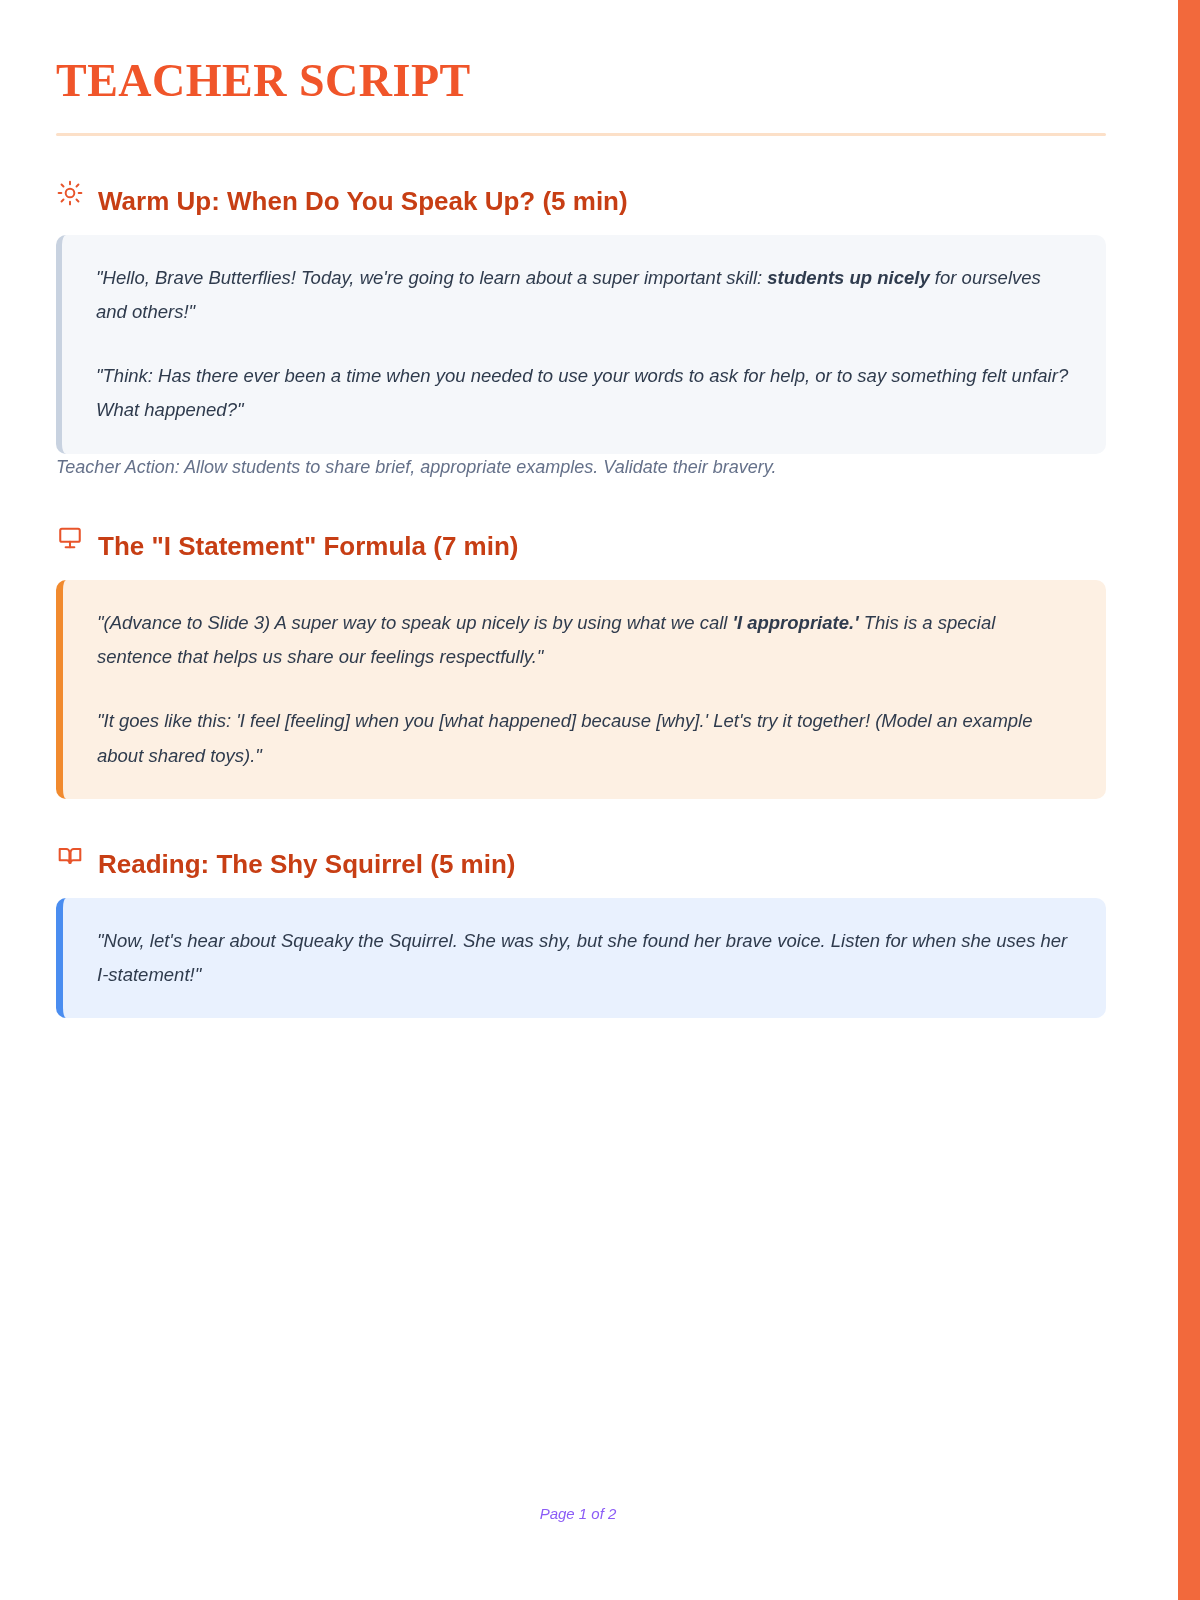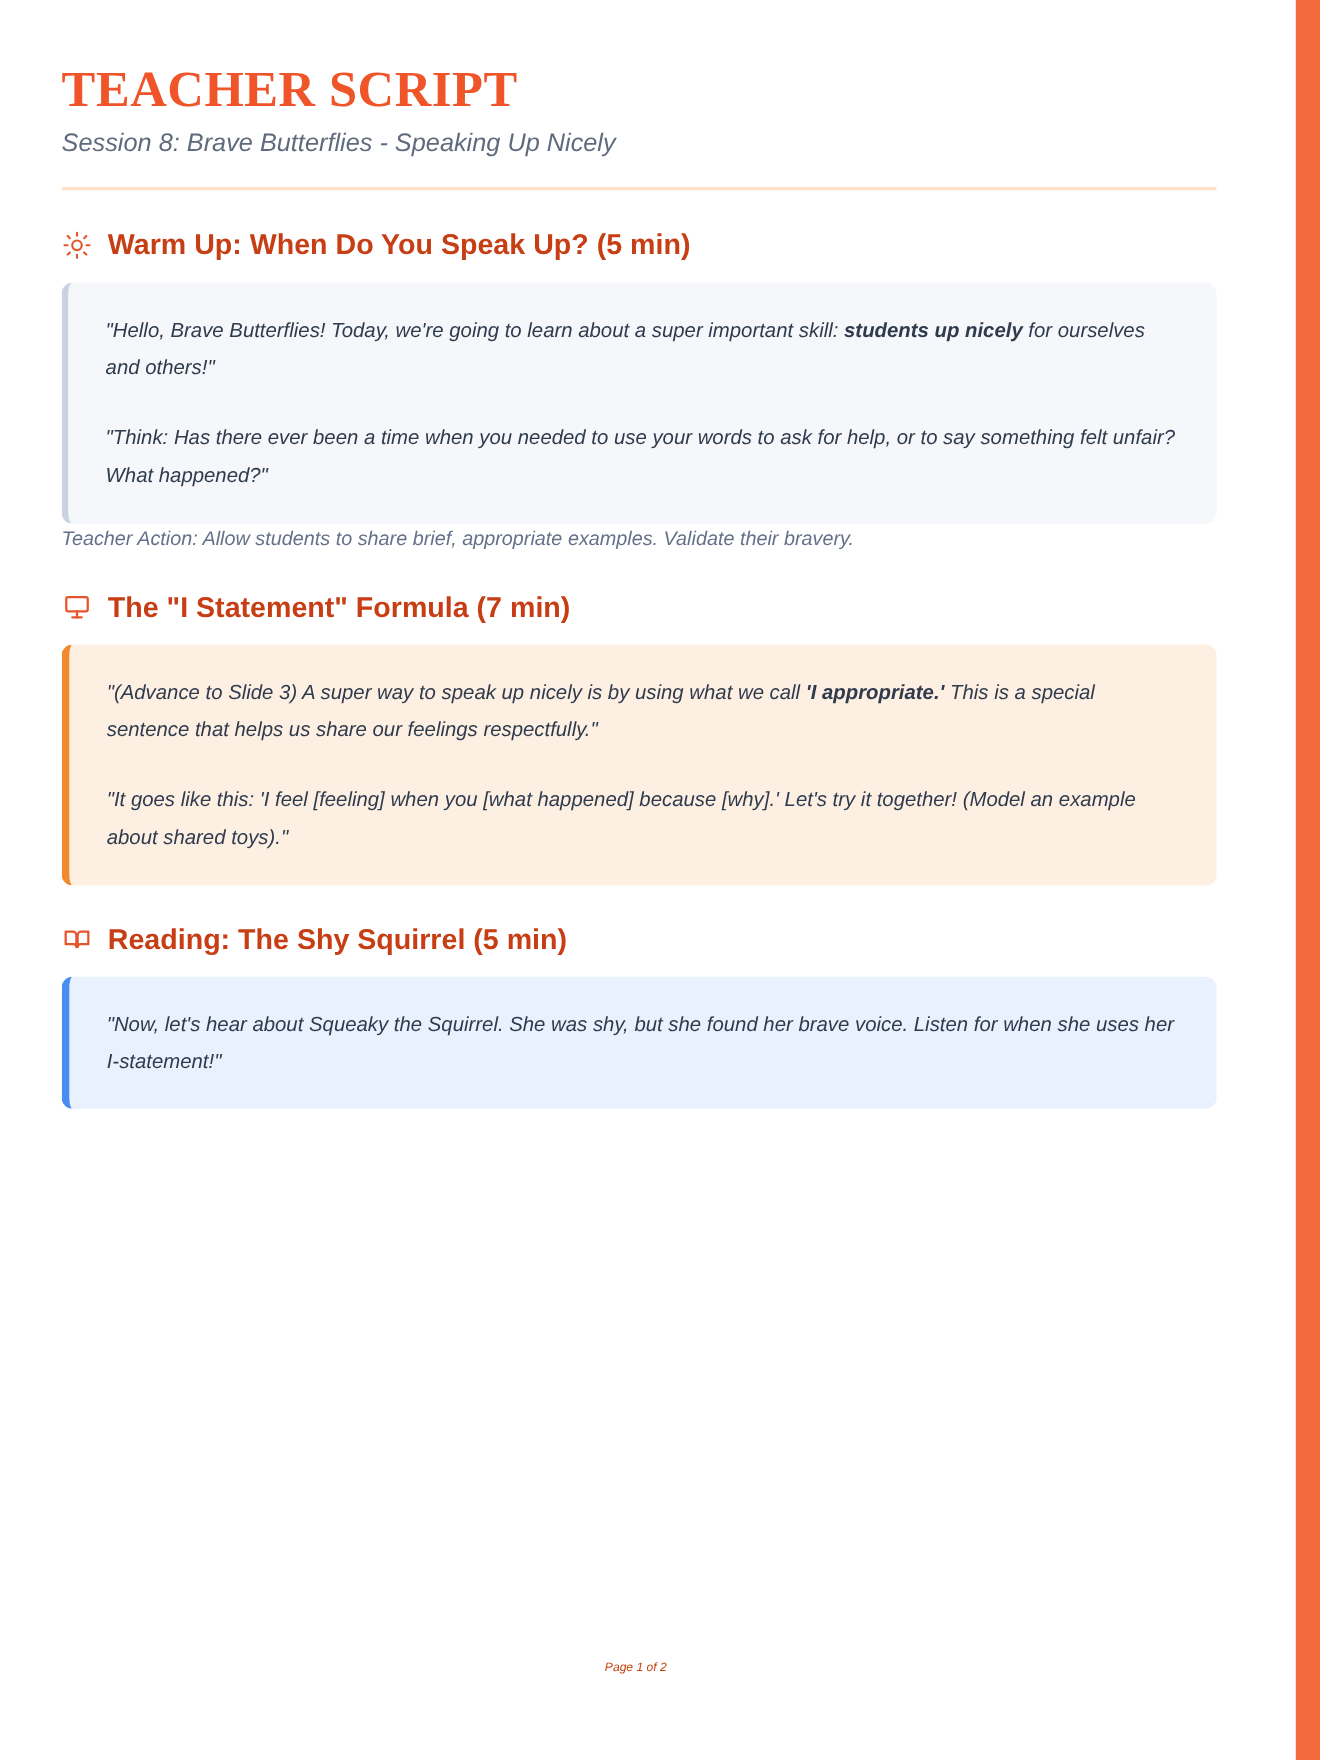--- a/index.html
+++ b/index.html
@@ -73,20 +73,21 @@
     display: flex;
     align-items: center;
     justify-content: center;
     color: #e8542a;
   }
   .section-title {
     font-size: 26px;
     font-weight: bold;
     color: #c73e14;
     line-height: 1.2;
+    margin-top: 16px;
   }
 
   .callout {
     border-radius: 10px;
     padding: 26px 34px 26px 34px;
     box-sizing: border-box;
   }
   .callout p {
     margin: 0;
     font-style: italic;
@@ -122,31 +123,30 @@
     color: #65718a;
     line-height: 1.5;
   }
   .footer {
     position: absolute;
     left: 0;
     right: 22px;
     bottom: 78px;
     text-align: center;
     font-style: italic;
-    font-size: 11px;
-    color: #c2410c;
+    font-size: 15px;
+    color: #8b5cf6;
   }
 </style>
 </head>
 <body>
 
 <div class="page">
 
   <h1 class="doc-title">TEACHER SCRIPT</h1>
-  <div class="doc-subtitle">Session 8: Brave Butterflies - Speaking Up Nicely</div>
   <div class="title-rule"></div>
 
   <div id="sections-root">
       <div class="section">
         <div class="section-head">
           <span class="section-icon">
             <svg width="26" height="26" viewBox="0 0 24 24" fill="none" stroke="currentColor" stroke-width="1.8" stroke-linecap="round">
               <circle cx="12" cy="12" r="4"></circle>
               <line x1="12" y1="1.5" x2="12" y2="4"></line>
               <line x1="12" y1="20" x2="12" y2="22.5"></line>

